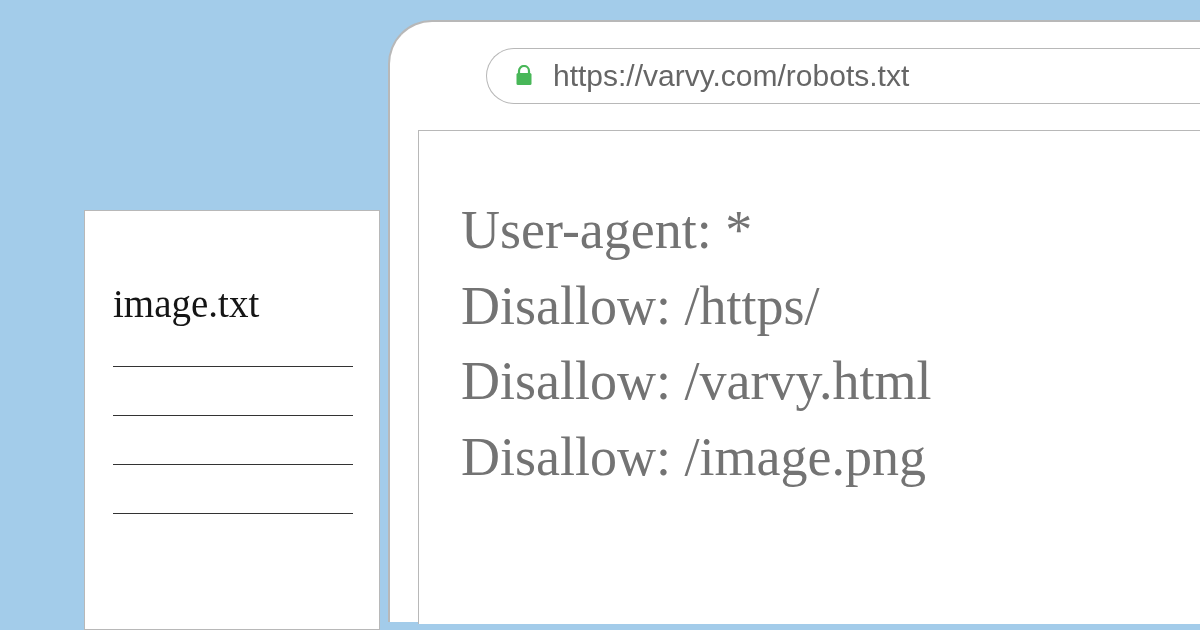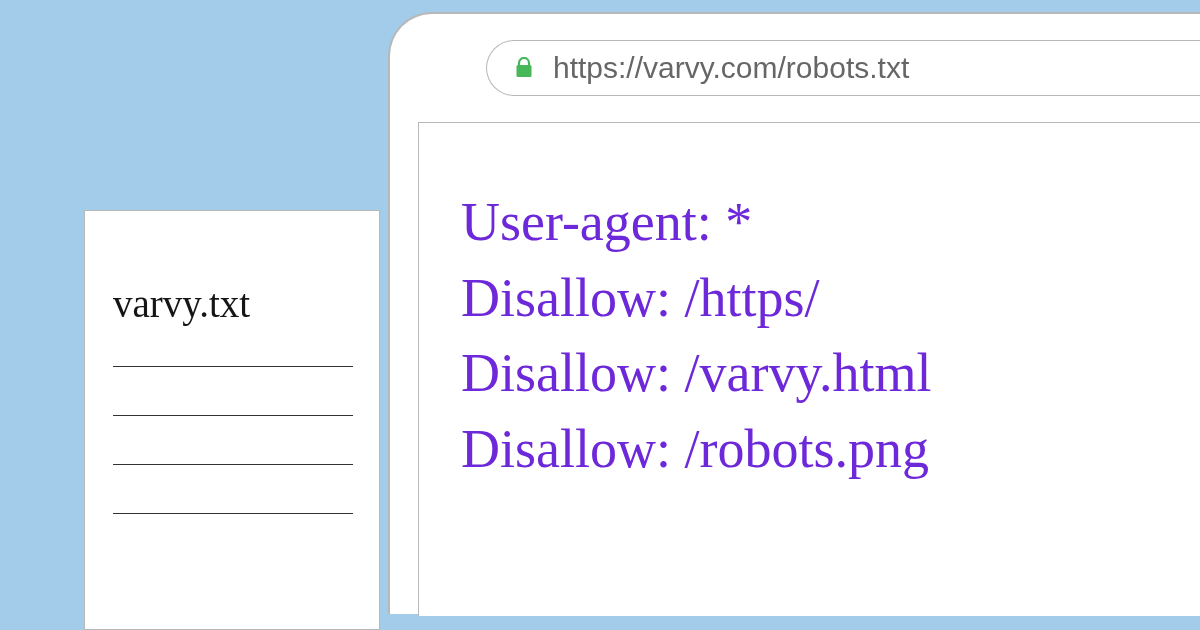--- a/index.html
+++ b/index.html
@@ -34,21 +34,21 @@
     }
     .document-line {
       border: none;
       border-top: 1px solid #333333;
       margin-bottom: 48px;
       width: 240px;
     }
     .browser-window {
       position: absolute;
       left: 388px;
-      top: 12px;
+      top: 20px;
       width: 812px;
       height: 602px;
       background: #ffffff;
       border: 2px solid #b8b8b8;
       border-right: none;
       border-bottom: none;
       border-top-left-radius: 44px;
     }
     .address-bar {
       position: absolute;
@@ -83,43 +83,43 @@
       width: 784px;
       height: 494px;
       border: 1px solid #b8b8b8;
       border-right: none;
       border-bottom: none;
       background: #ffffff;
       padding: 62px 42px;
     }
     .content-line {
       font-size: 54px;
-      color: #6d28d9;
+      color: #737373;
       line-height: 1.4;
       font-weight: 400;
     }
   </style>
 </head>
 <body>
 
 <div class="document-page">
-  <div class="document-title">varvy.txt</div>
+  <div class="document-title">image.txt</div>
   <hr class="document-line">
   <hr class="document-line">
   <hr class="document-line">
   <hr class="document-line">
 </div>
 
 <div class="browser-window">
   <div class="address-bar">
     <svg class="lock-icon" viewBox="0 0 18 22">
       <path d="M 4 8 L 4 6 C 4 3.2 6.2 1 9 1 C 11.8 1 14 3.2 14 6 L 14 8" fill="none" stroke="#48b758" stroke-width="2.2"></path>
       <rect x="1.5" y="8" width="15" height="12" rx="1.5" fill="#48b758"></rect>
     </svg>
     <span class="url-text">https://varvy.com/robots.txt</span>
   </div>
   <div class="content-frame">
     <div class="content-line">User-agent: *</div>
     <div class="content-line">Disallow: /https/</div>
     <div class="content-line">Disallow: /varvy.html</div>
-    <div class="content-line">Disallow: /robots.png</div>
+    <div class="content-line">Disallow: /image.png</div>
   </div>
 </div>
 
 </body></html>

